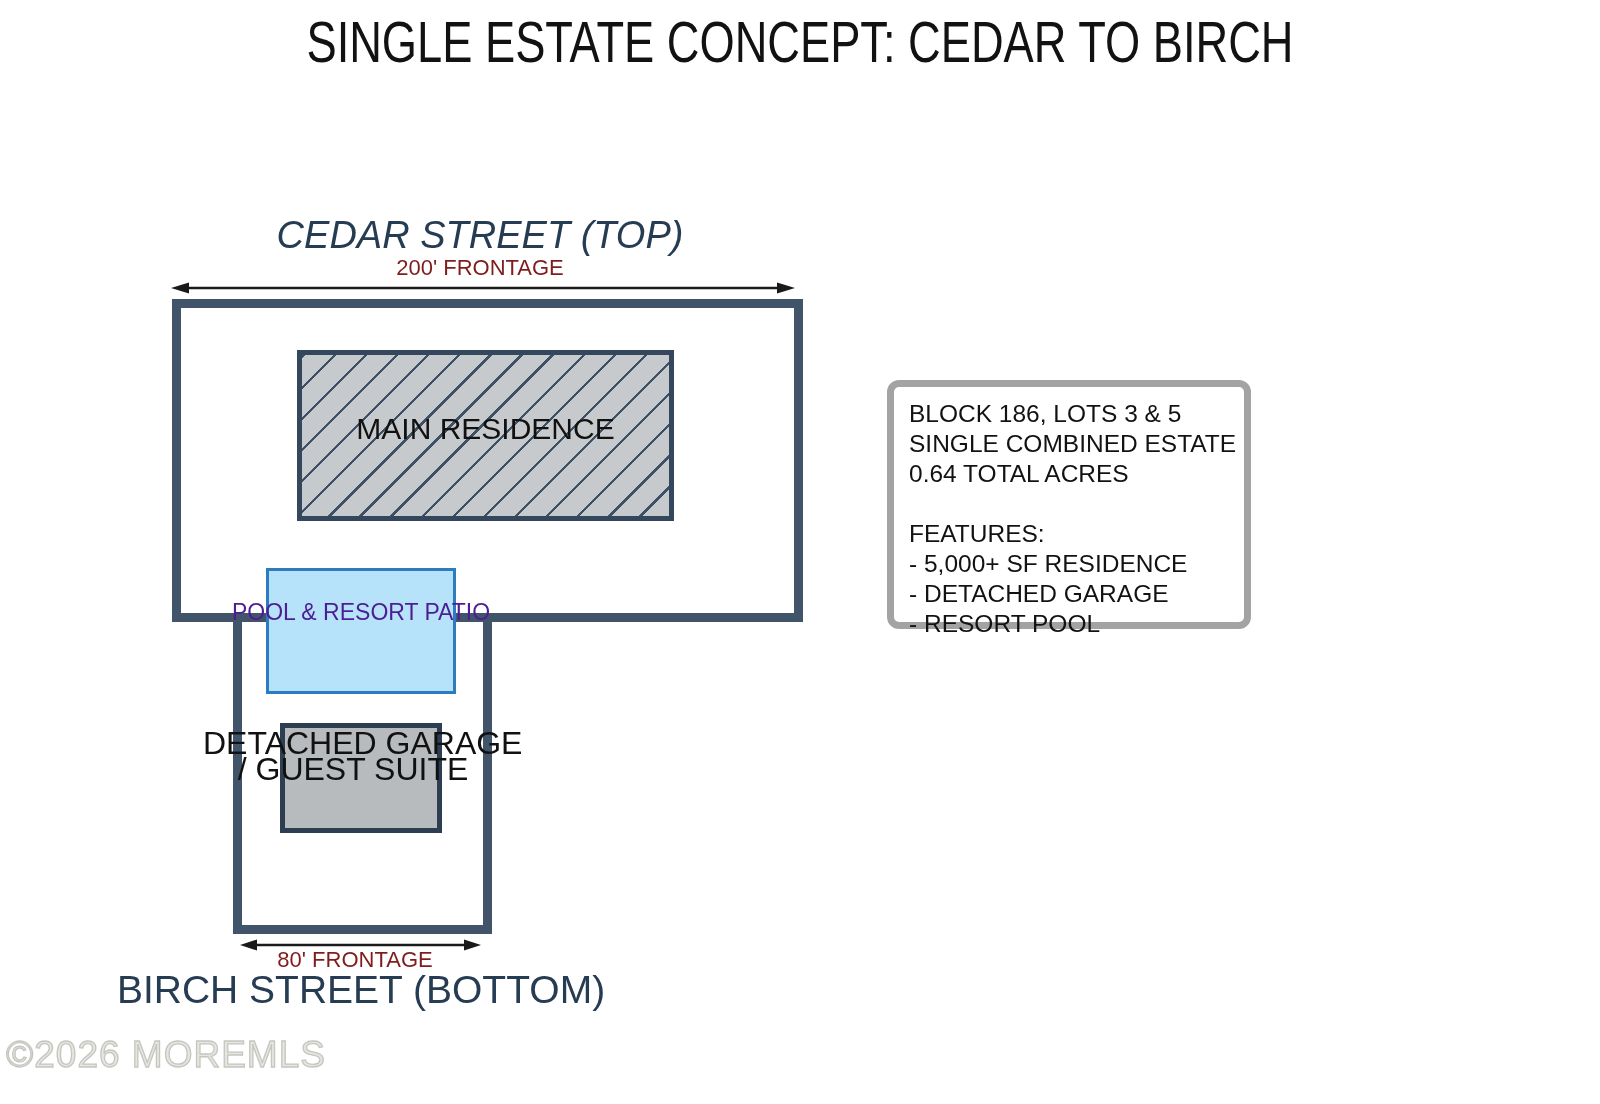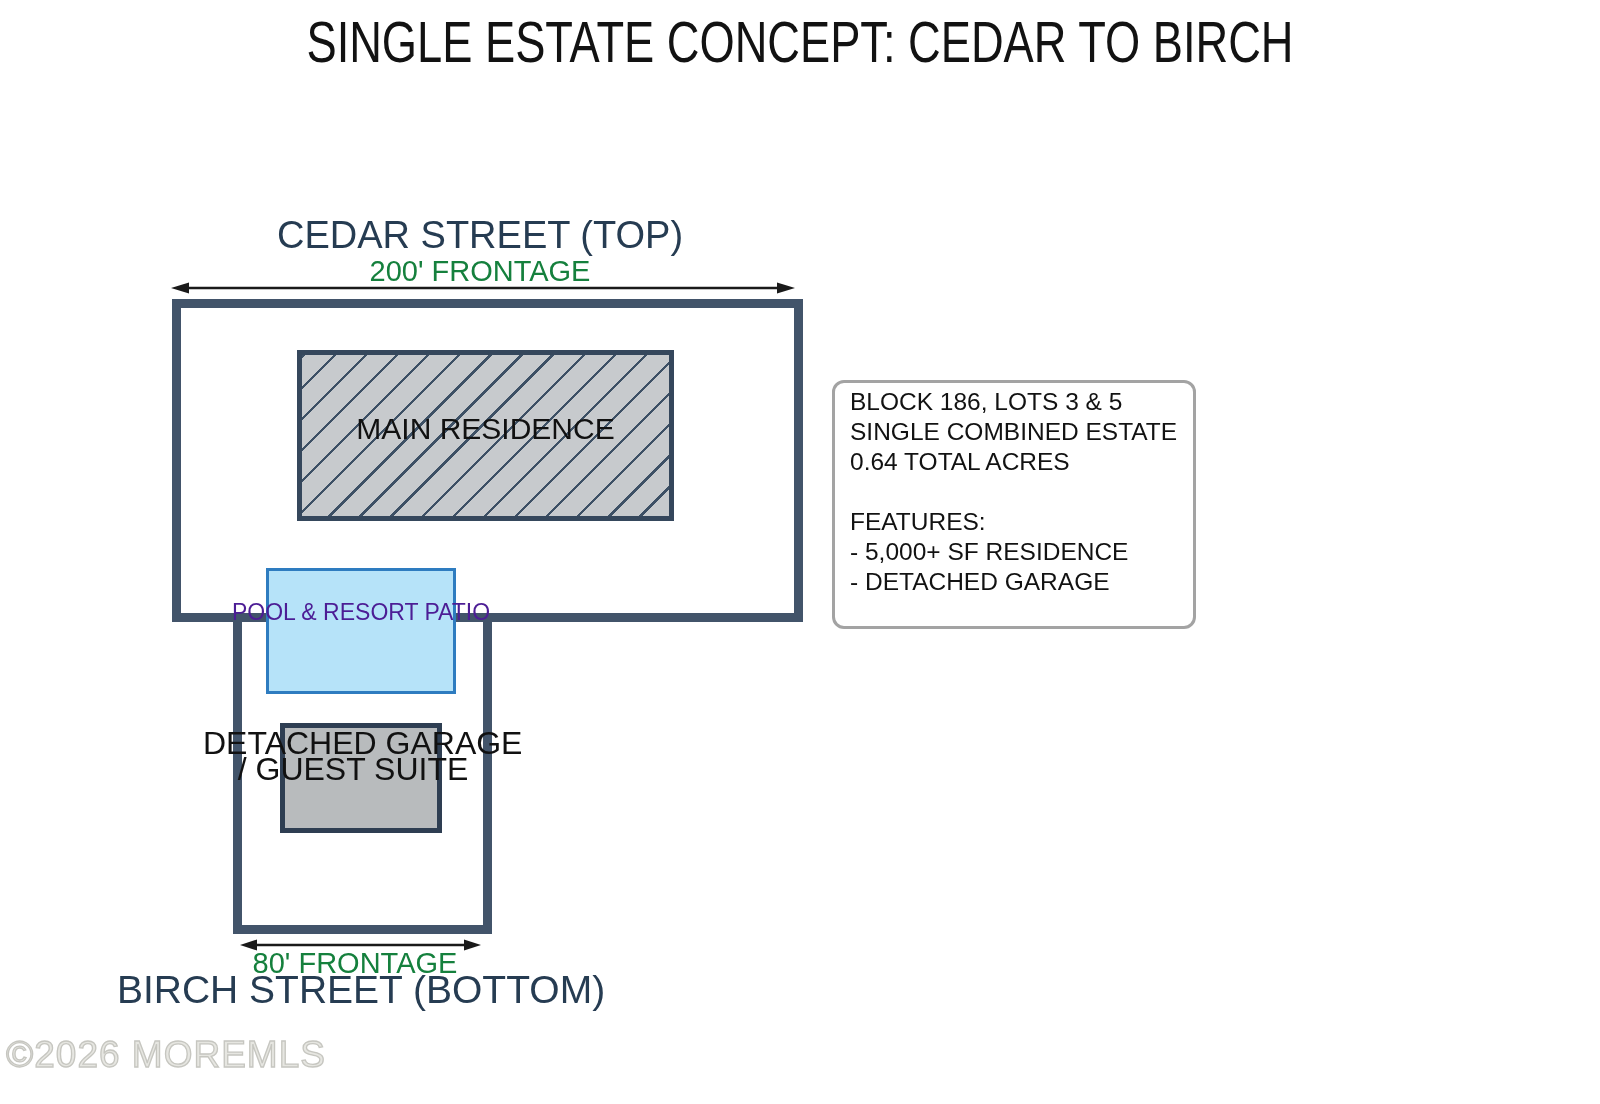--- a/index.html
+++ b/index.html
@@ -10,23 +10,23 @@
   .abs{position:absolute;box-sizing:border-box;}
   .center{text-align:center;}
   .nowrap{white-space:nowrap;}
 
   .title{
     left:0;top:8px;width:1600px;text-align:center;
     font-size:58px;font-weight:500;letter-spacing:0px;color:#121212;
     transform:scaleX(0.78);transform-origin:50% 50%;
   }
   .street-label{color:#263C52;font-weight:400;}
-  .cedar-label{left:230px;top:214px;width:500px;font-size:38px;}
+  .cedar-label{left:230px;top:214px;width:500px;font-size:38px;font-style:italic;}
   .birch-label{left:111px;top:968px;width:500px;font-size:39px;}
-  .frontage{font-size:29px;color:#15803d;}
+  .frontage{font-size:22px;color:#7f1d1d;}
   .cedar-frontage{left:330px;top:255px;width:300px;}
   .birch-frontage{left:230px;top:947px;width:250px;}
 
   .lot{border:9px solid #42546A;background:transparent;z-index:1;}
   .top-lot{left:172px;top:299px;width:631px;height:323px;}
   .bottom-lot{left:233px;top:613px;width:259px;height:321px;}
 
   .residence{
     left:297px;top:350px;width:377px;height:171px;z-index:2;
     border:5px solid #35475C;
@@ -47,23 +47,23 @@
   .garage{
     left:280px;top:723px;width:162px;height:110px;z-index:2;
     background:#B8BBBD;border:5px solid #2E3E52;
   }
   .garage-label{
     left:203px;top:730px;width:300px;z-index:4;
     font-size:32px;line-height:26px;color:#111111;text-align:center;white-space:nowrap;
   }
 
   .info-box{
-    left:832px;top:380px;width:364px;height:249px;z-index:2;
-    border:3px solid #a3a3a3;border-radius:12px;background:#ffffff;
-    padding:4px 6px 0 15px;
+    left:887px;top:380px;width:364px;height:249px;z-index:2;
+    border:7px solid #a3a3a3;border-radius:12px;background:#ffffff;
+    padding:12px 6px 0 15px;
     font-size:24.5px;line-height:30px;color:#121212;
   }
   .info-line{min-height:30px;white-space:nowrap;}
 
   .arrow-svg{z-index:1;}
 
   .watermark{
     left:6px;top:1034px;font-size:37px;letter-spacing:1px;
     color:#e6e6e1;-webkit-text-stroke:1.3px #c6c6c0;z-index:5;
   }
@@ -108,17 +108,18 @@
   <div class="abs street-label birch-label center nowrap">BIRCH STREET (BOTTOM)</div>
 
   <div class="abs info-box">
     <div class="info-line">BLOCK 186, LOTS 3 &amp; 5</div>
     <div class="info-line">SINGLE COMBINED ESTATE</div>
     <div class="info-line">0.64 TOTAL ACRES</div>
     <div class="info-line"></div>
     <div class="info-line">FEATURES:</div>
     <div class="info-line">- 5,000+ SF RESIDENCE</div>
     <div class="info-line">- DETACHED GARAGE</div>
+    <div class="info-line">- RESORT POOL</div>
   </div>
 
   <div class="abs watermark nowrap">©2026 MOREMLS</div>
 
 </div>
 
 </body></html>

